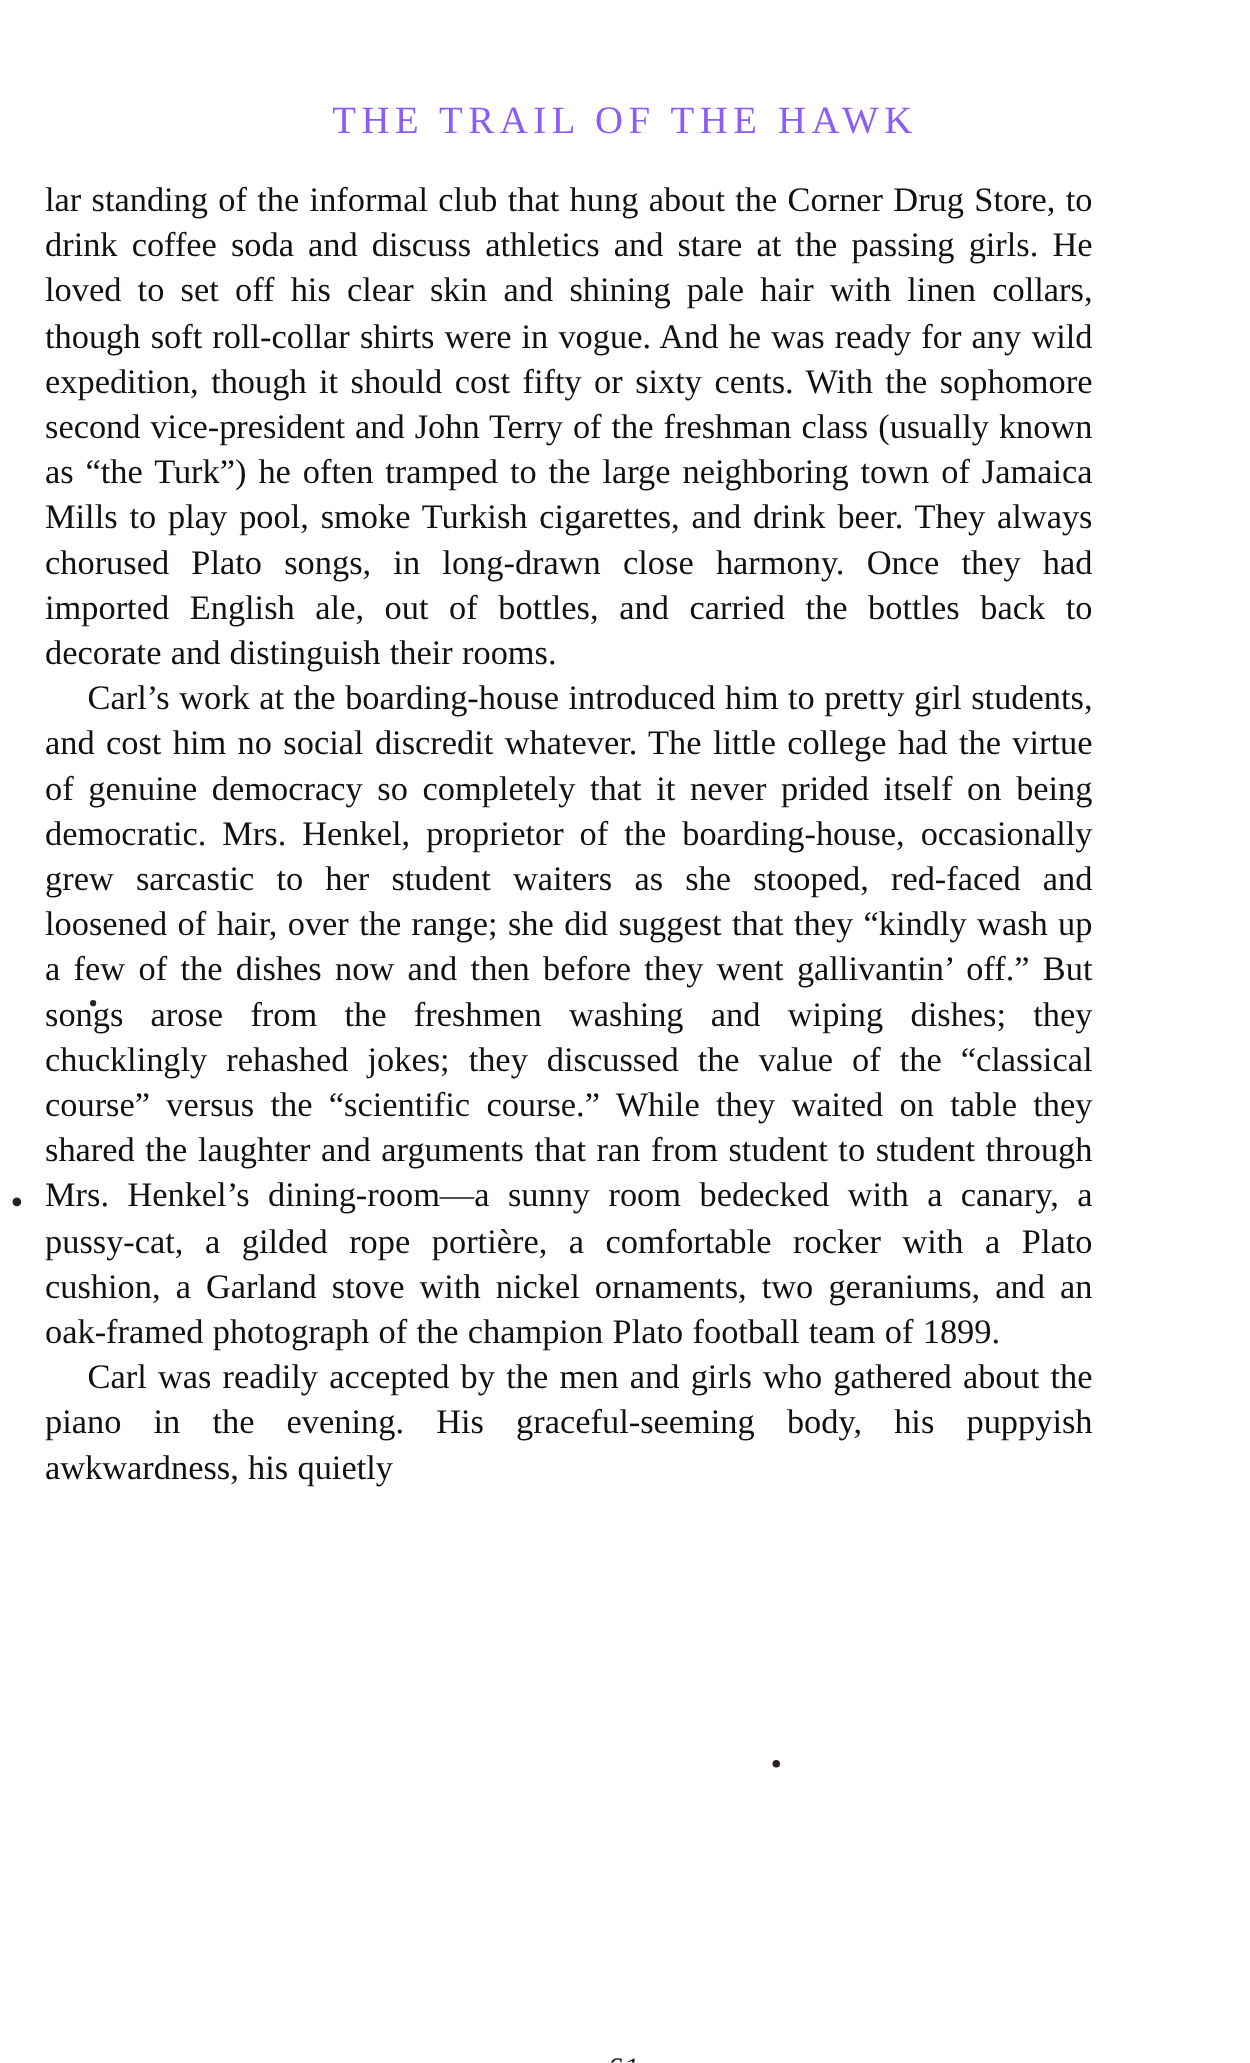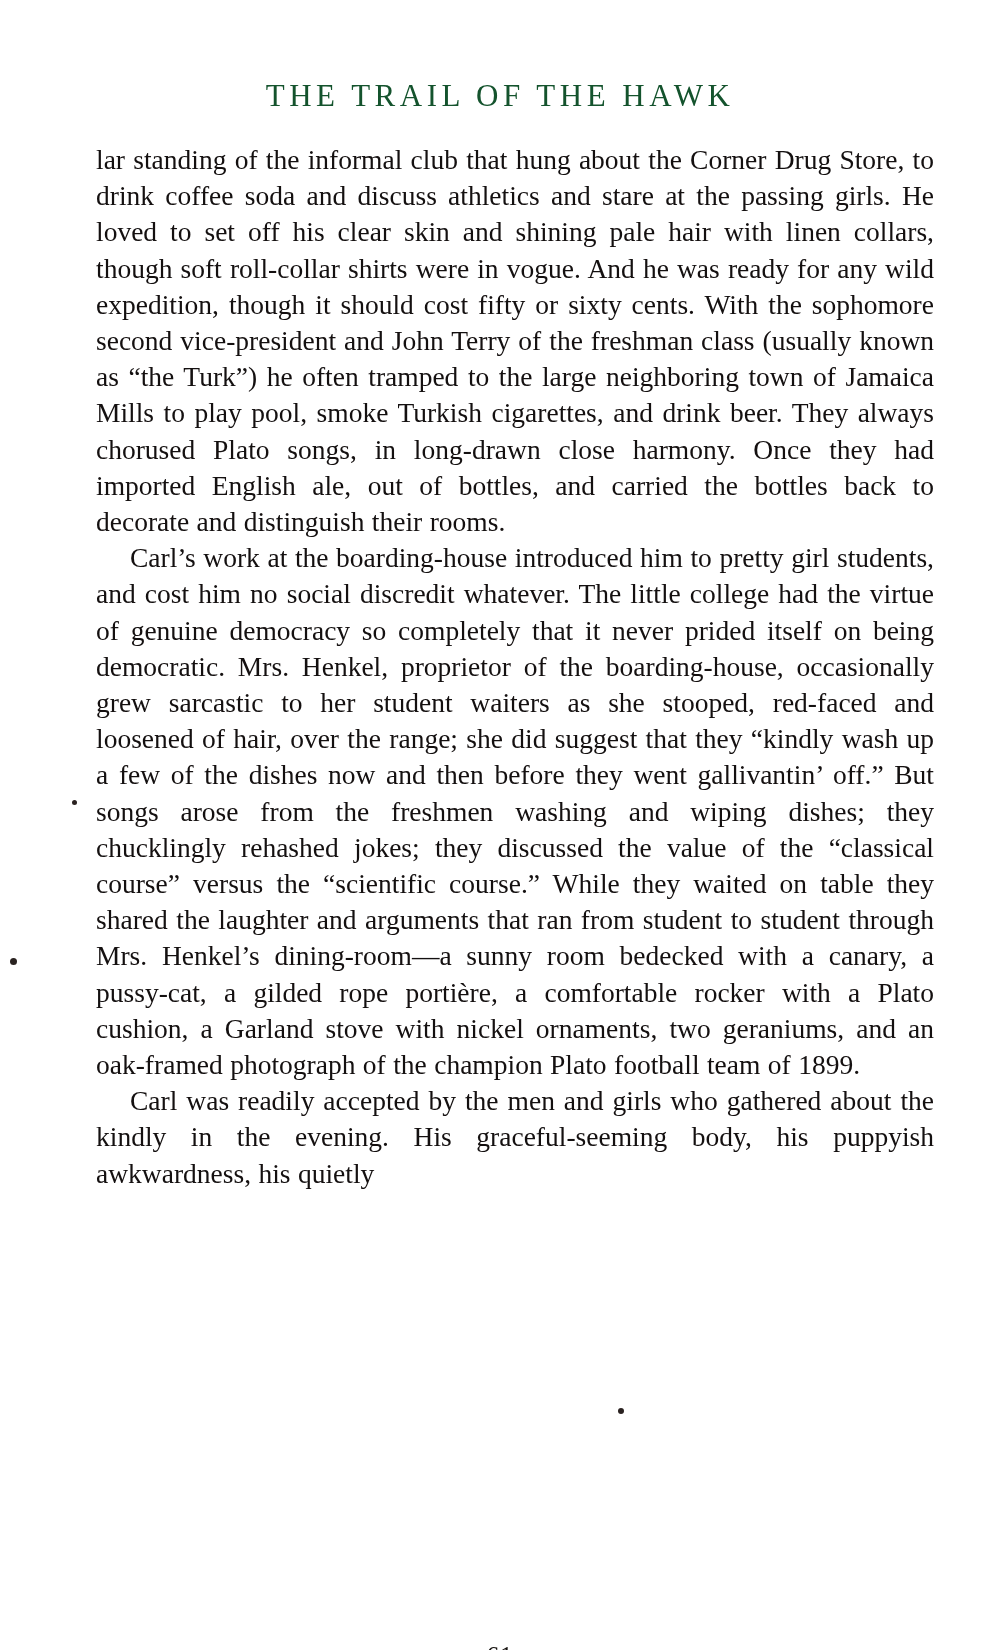--- a/index.html
+++ b/index.html
@@ -21,25 +21,25 @@
     box-sizing: border-box;
     padding: 0;
     position: relative;
   }
   .running-head {
     text-align: center;
     font-size: 31px;
     letter-spacing: 4.5px;
     margin: 78px 0 0 0;
     font-weight: 400;
-    color: #14532d;
+    color: #8b5cf6;
     white-space: nowrap;
   }
   .body-block {
-    margin: 28px 78px 0 96px;
+    margin: 28px 78px 0 36px;
     width: 838px;
   }
   p.para {
     margin: 0;
     font-size: 27.5px;
     line-height: 36.2px;
     text-align: justify;
     text-justify: inter-word;
     color: #141010;
     hyphens: none;
@@ -76,21 +76,21 @@
 <div class="page">
 
   <h1 class="running-head">THE TRAIL OF THE HAWK</h1>
 
   <div class="body-block">
 
     <p class="para">lar standing of the informal club that hung about the Corner Drug Store, to drink coffee soda and discuss athletics and stare at the passing girls.  He loved to set off his clear skin and shining pale hair with linen collars, though soft roll-collar shirts were in vogue.  And he was ready for any wild expedition, though it should cost fifty or sixty cents.  With the sophomore second vice-president and John Terry of the freshman class (usually known as “the Turk”) he often tramped to the large neighboring town of Jamaica Mills to play pool, smoke Turkish cigarettes, and drink beer.  They always chorused Plato songs, in long-drawn close harmony.  Once they had imported English ale, out of bottles, and carried the bottles back to decorate and distinguish their rooms.</p>
 
     <p class="para indent"><span>Carl’s work at the boarding-house introduced him to pretty girl students, and cost him no social discredit whatever.  The little college had the virtue of genuine democracy so completely that it never prided itself on being democratic.  Mrs. Henkel, proprietor of the boarding-house, occasionally grew sarcastic to her student waiters as she stooped, red-faced and loosened of hair, over the range; she did suggest that they “kindly wash up a few of the dishes now and then before they went gallivantin’ off.”  But songs arose from the freshmen washing and wiping dishes; they chucklingly rehashed jokes; they discussed the value of the “classical course” </span><span class="italic">versus</span><span> the “scientific course.”  While they waited on table they shared the laughter and arguments that ran from student to student through Mrs. Henkel’s dining-room—a sunny room bedecked with a canary, a pussy-cat, a gilded rope portière, a comfortable rocker with a Plato cushion, a Garland stove with nickel ornaments, two geraniums, and an oak-framed photograph of the champion Plato football team of 1899.</span></p>
 
-    <p class="para indent">Carl was readily accepted by the men and girls who gathered about the kindly in the evening.  His graceful-seeming body, his puppyish awkwardness, his quietly</p>
+    <p class="para indent">Carl was readily accepted by the men and girls who gathered about the piano in the evening.  His graceful-seeming body, his puppyish awkwardness, his quietly</p>
 
   </div>
 
   <div class="speck speck-a"></div>
   <div class="speck speck-b"></div>
   <div class="speck speck-c"></div>
 
   <div class="folio">61</div>
 
 </div>

